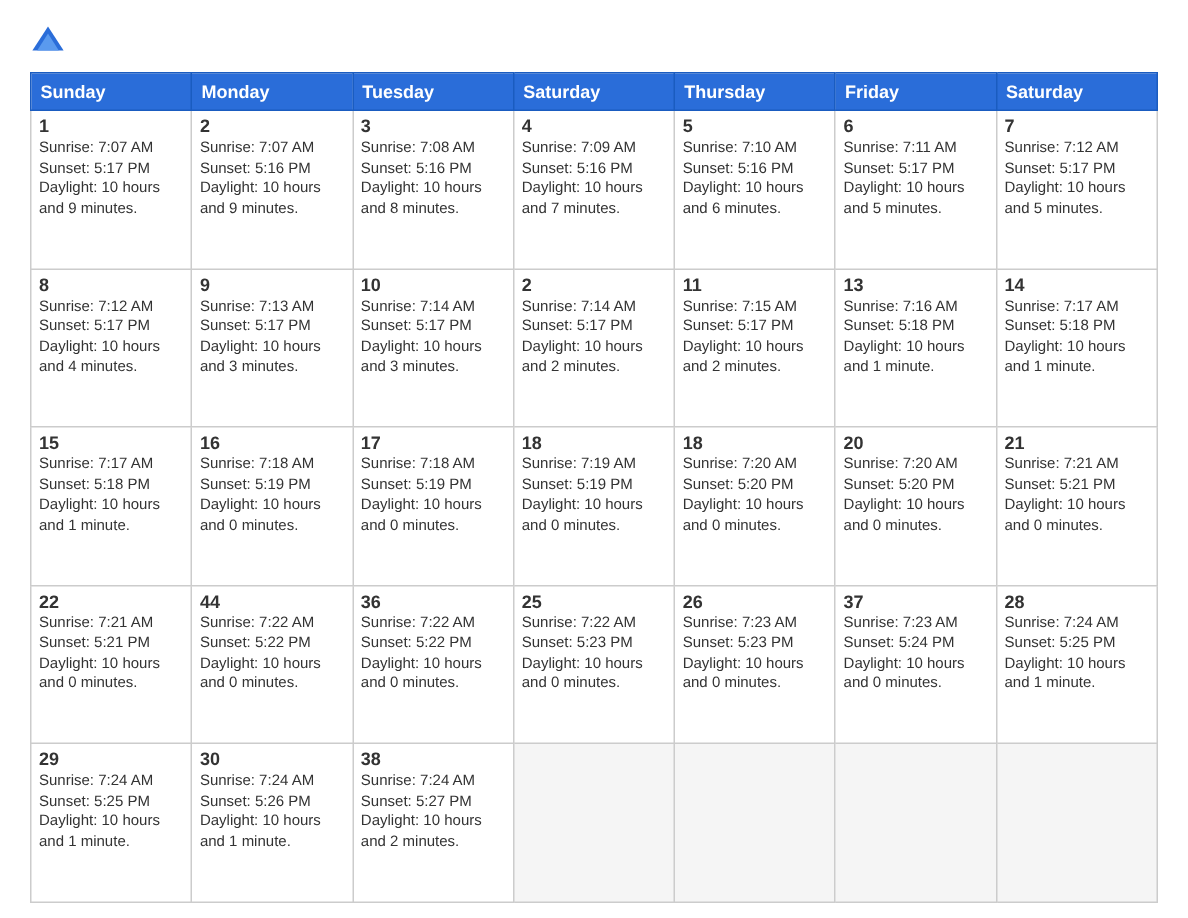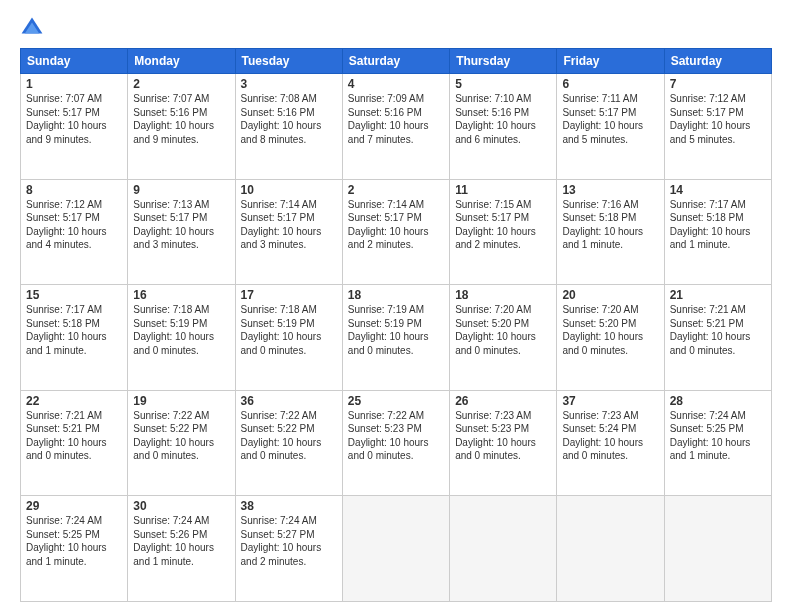--- a/index.html
+++ b/index.html
@@ -153,21 +153,21 @@
           <td><span class="day-num">15</span><span class="day-info">Sunrise: 7:17 AM<br>Sunset: 5:18 PM<br>Daylight: 10 hours and 1 minute.</span></td>
           <td><span class="day-num">16</span><span class="day-info">Sunrise: 7:18 AM<br>Sunset: 5:19 PM<br>Daylight: 10 hours and 0 minutes.</span></td>
           <td><span class="day-num">17</span><span class="day-info">Sunrise: 7:18 AM<br>Sunset: 5:19 PM<br>Daylight: 10 hours and 0 minutes.</span></td>
           <td><span class="day-num">18</span><span class="day-info">Sunrise: 7:19 AM<br>Sunset: 5:19 PM<br>Daylight: 10 hours and 0 minutes.</span></td>
           <td><span class="day-num">18</span><span class="day-info">Sunrise: 7:20 AM<br>Sunset: 5:20 PM<br>Daylight: 10 hours and 0 minutes.</span></td>
           <td><span class="day-num">20</span><span class="day-info">Sunrise: 7:20 AM<br>Sunset: 5:20 PM<br>Daylight: 10 hours and 0 minutes.</span></td>
           <td><span class="day-num">21</span><span class="day-info">Sunrise: 7:21 AM<br>Sunset: 5:21 PM<br>Daylight: 10 hours and 0 minutes.</span></td>
         </tr>
         <tr>
           <td><span class="day-num">22</span><span class="day-info">Sunrise: 7:21 AM<br>Sunset: 5:21 PM<br>Daylight: 10 hours and 0 minutes.</span></td>
-          <td><span class="day-num">19</span><span class="day-info">Sunrise: 7:22 AM<br>Sunset: 5:22 PM<br>Daylight: 10 hours and 0 minutes.</span></td>
+          <td><span class="day-num">44</span><span class="day-info">Sunrise: 7:22 AM<br>Sunset: 5:22 PM<br>Daylight: 10 hours and 0 minutes.</span></td>
           <td><span class="day-num">36</span><span class="day-info">Sunrise: 7:22 AM<br>Sunset: 5:22 PM<br>Daylight: 10 hours and 0 minutes.</span></td>
           <td><span class="day-num">25</span><span class="day-info">Sunrise: 7:22 AM<br>Sunset: 5:23 PM<br>Daylight: 10 hours and 0 minutes.</span></td>
           <td><span class="day-num">26</span><span class="day-info">Sunrise: 7:23 AM<br>Sunset: 5:23 PM<br>Daylight: 10 hours and 0 minutes.</span></td>
           <td><span class="day-num">37</span><span class="day-info">Sunrise: 7:23 AM<br>Sunset: 5:24 PM<br>Daylight: 10 hours and 0 minutes.</span></td>
           <td><span class="day-num">28</span><span class="day-info">Sunrise: 7:24 AM<br>Sunset: 5:25 PM<br>Daylight: 10 hours and 1 minute.</span></td>
         </tr>
         <tr>
           <td><span class="day-num">29</span><span class="day-info">Sunrise: 7:24 AM<br>Sunset: 5:25 PM<br>Daylight: 10 hours and 1 minute.</span></td>
           <td><span class="day-num">30</span><span class="day-info">Sunrise: 7:24 AM<br>Sunset: 5:26 PM<br>Daylight: 10 hours and 1 minute.</span></td>
           <td><span class="day-num">38</span><span class="day-info">Sunrise: 7:24 AM<br>Sunset: 5:27 PM<br>Daylight: 10 hours and 2 minutes.</span></td>

